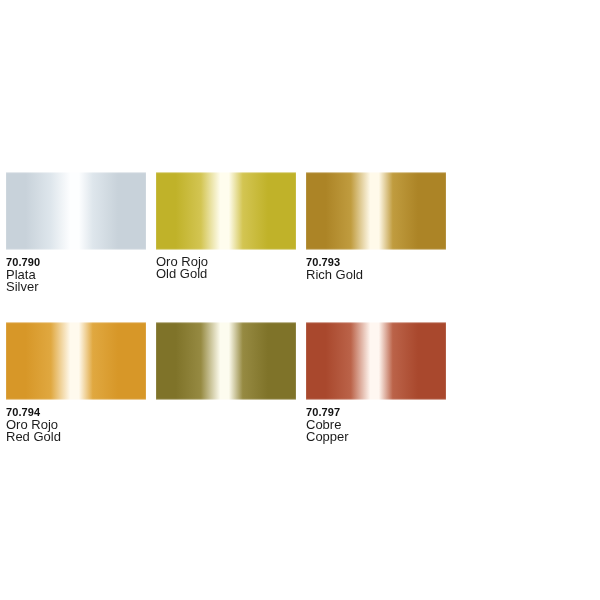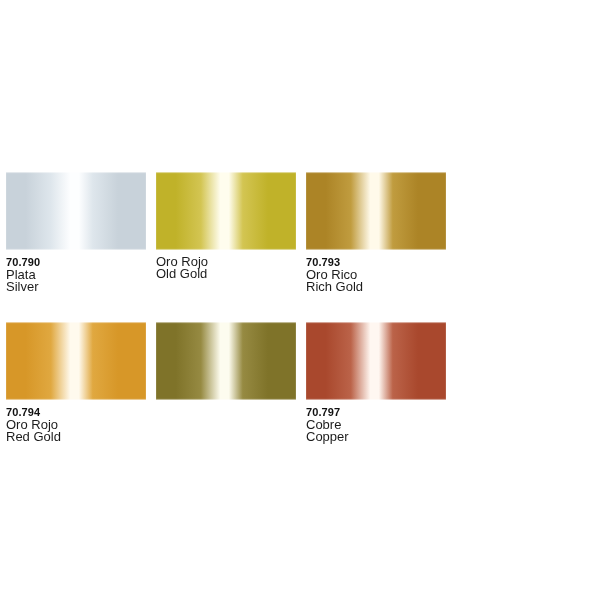--- a/index.html
+++ b/index.html
@@ -106,21 +106,20 @@
           <div class="swatch-band" style="background: linear-gradient(to right, rgb(192, 178, 41) 0%, rgb(192, 178, 41) 14%, rgb(211, 197, 82) 32%, rgb(255, 253, 238) 46%, rgb(255, 253, 238) 52%, rgb(211, 197, 82) 62%, rgb(192, 178, 41) 80%, rgb(192, 178, 41) 100%);"></div>
           <div class="swatch-label">
             <div class="name-es">Oro Rojo</div>
             <div class="name-en">Old Gold</div>
           </div>
         </div>
         <div class="swatch-cell">
           <div class="swatch-band" style="background: linear-gradient(to right, rgb(172, 132, 38) 0%, rgb(172, 132, 38) 14%, rgb(192, 156, 63) 32%, rgb(255, 250, 234) 46%, rgb(255, 250, 234) 52%, rgb(192, 156, 63) 62%, rgb(172, 132, 38) 80%, rgb(172, 132, 38) 100%);"></div>
           <div class="swatch-label">
             <div class="code">70.793</div>
-            <div class="name-es">Oro Rico</div>
             <div class="name-en">Rich Gold</div>
           </div>
         </div>
       </div>
       <div class="swatch-row">
         <div class="swatch-cell">
           <div class="swatch-band" style="background: linear-gradient(to right, rgb(215, 151, 40) 0%, rgb(215, 151, 40) 14%, rgb(224, 168, 64) 32%, rgb(255, 250, 238) 46%, rgb(255, 250, 238) 52%, rgb(224, 168, 64) 62%, rgb(215, 151, 40) 80%, rgb(215, 151, 40) 100%);"></div>
           <div class="swatch-label">
             <div class="code">70.794</div>
             <div class="name-es">Oro Rojo</div>

